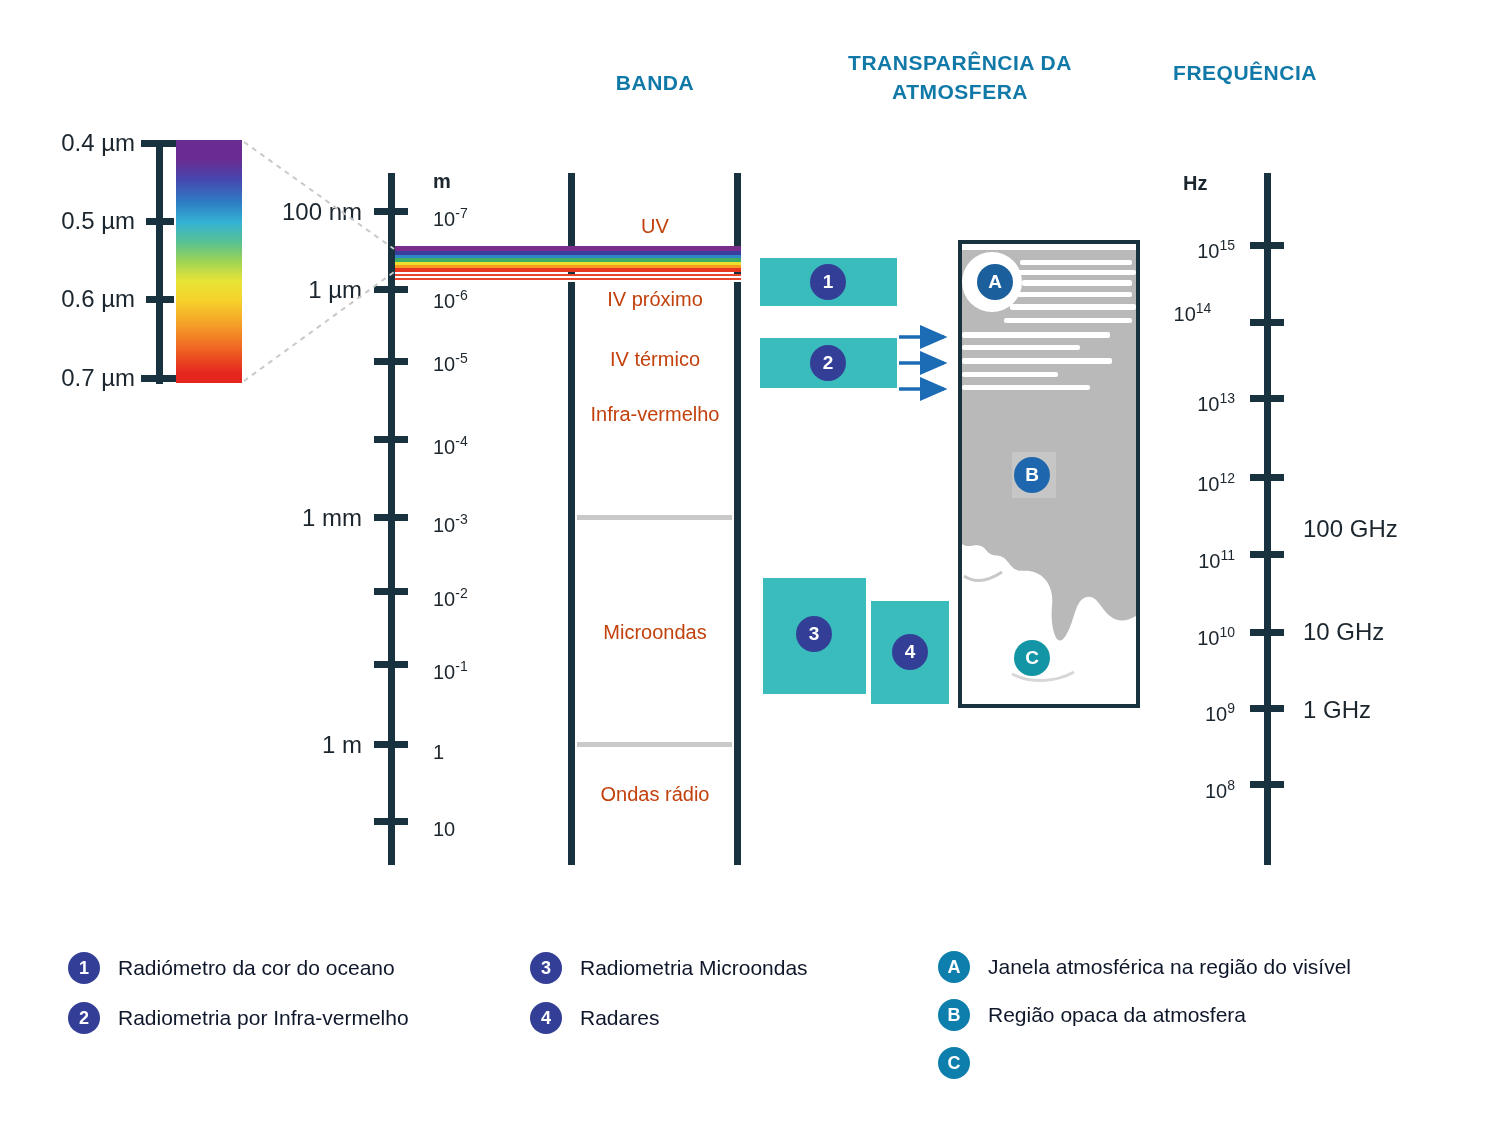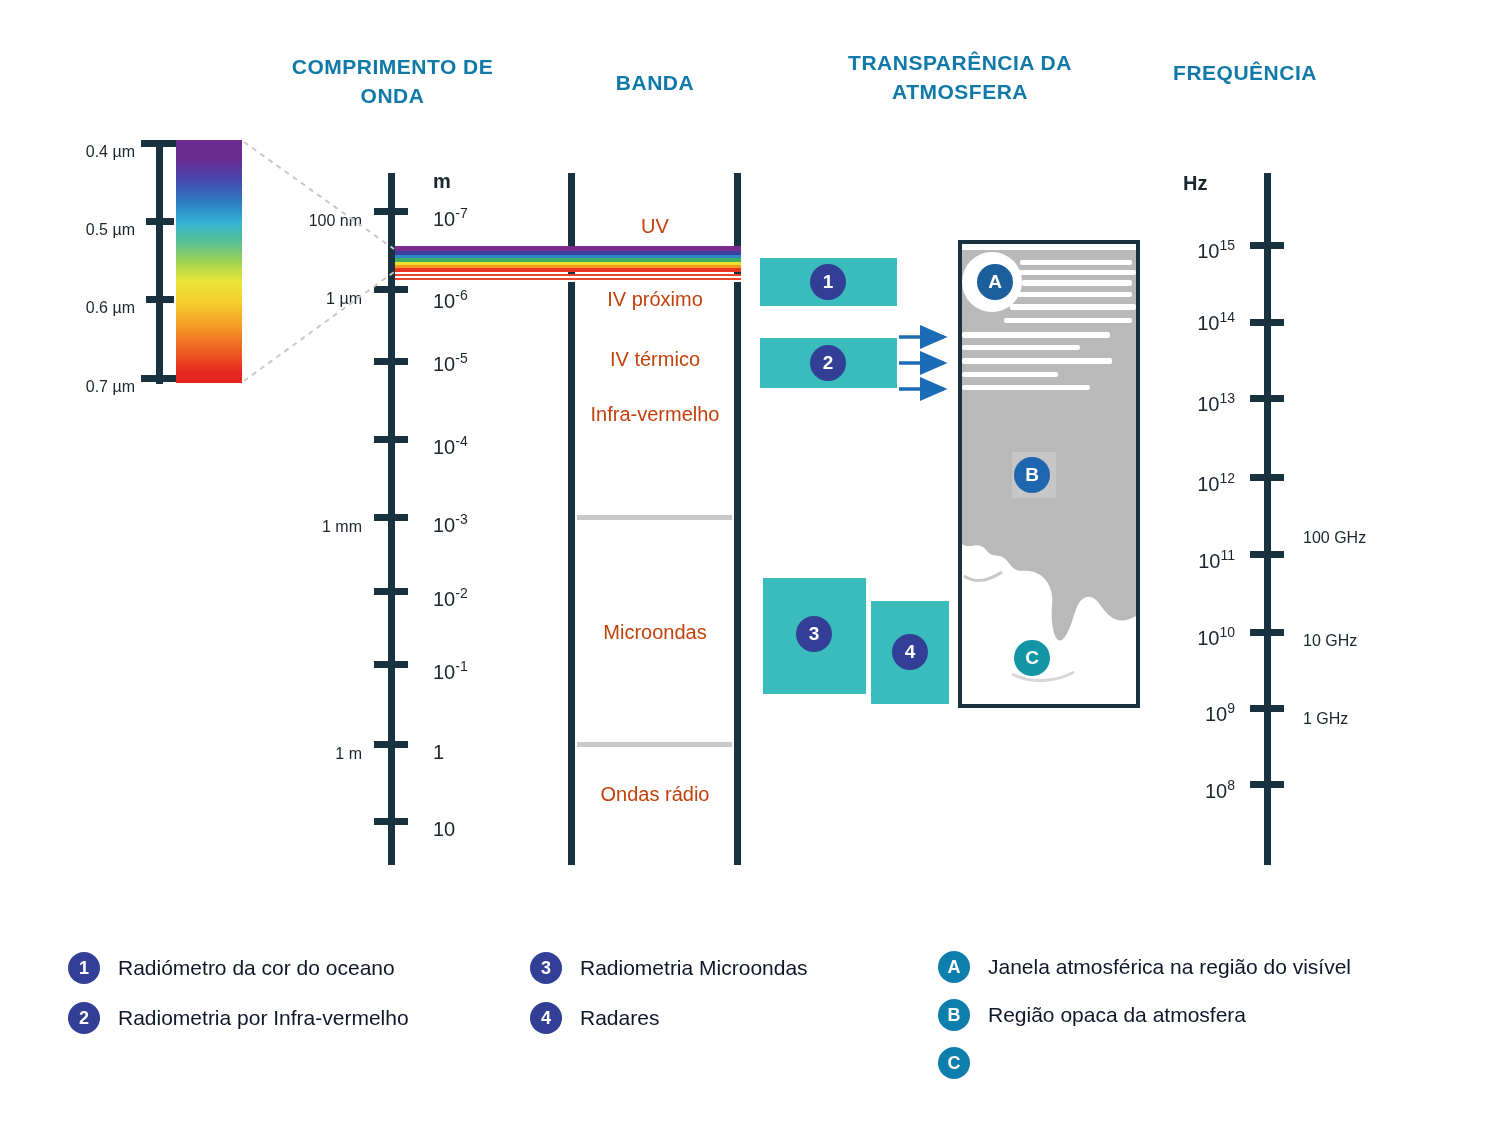--- a/index.html
+++ b/index.html
@@ -2,21 +2,21 @@
 <html><head>
 <meta charset="utf-8">
 <style>
   html,body{margin:0;padding:0;background:#fff;}
   .stage{position:relative;width:1500px;height:1143px;background:#ffffff;
          font-family:"Liberation Sans",sans-serif;overflow:hidden;}
   .hdr{position:absolute;color:#1179a8;font-weight:bold;font-size:21px;
        text-align:center;line-height:1.4;letter-spacing:.5px;}
   .vline{position:absolute;width:7px;background:#18333f;}
   .tick{position:absolute;height:7px;background:#18333f;}
-  .lbl{position:absolute;font-size:16px;color:#1c262e;height:28px;line-height:28px;margin-top:9px;}
+  .lbl{position:absolute;font-size:24px;color:#1c262e;height:28px;line-height:28px;}
   .r{text-align:right;}
   .specbar{position:absolute;
      background:linear-gradient(180deg,#6a2c90 0%,#6a2c90 8%,#4746ae 16%,#2d7fc4 26%,
        #35b3d4 34%,#57c193 42%,#9ed454 50%,#e8e437 58%,#f6d22b 66%,#f59f28 76%,
        #ef6423 86%,#e4261e 96%,#e4261e 100%);}
   .unit{position:absolute;font-size:20px;font-weight:bold;color:#1c262e;}
   .sl{position:absolute;font-size:20px;color:#1c262e;width:90px;height:30px;line-height:30px;}
   .sl sup{font-size:14px;}
   .bandlbl{position:absolute;color:#c2410c;font-size:20px;text-align:center;height:30px;line-height:30px;}
   .sep{position:absolute;background:#c9c9c9;}
@@ -50,21 +50,20 @@
         <path d="M0,0 L8,3.5 L0,7 Z" fill="#1b6cb5"></path>
       </marker>
     </defs>
     <line x1="244" y1="142" x2="394" y2="249" stroke="#c9c9c9" stroke-width="2" stroke-dasharray="5 5"></line>
     <line x1="244" y1="381" x2="394" y2="272" stroke="#c9c9c9" stroke-width="2" stroke-dasharray="5 5"></line>
     <line x1="899" y1="337" x2="944" y2="337" stroke="#1b6cb5" stroke-width="3.5" marker-end="url(#arr)"></line>
     <line x1="899" y1="363" x2="944" y2="363" stroke="#1b6cb5" stroke-width="3.5" marker-end="url(#arr)"></line>
     <line x1="899" y1="389" x2="944" y2="389" stroke="#1b6cb5" stroke-width="3.5" marker-end="url(#arr)"></line>
   </svg>
 
-  <div class="hdr" style="left:280px;top:52px;width:225px;">COMPRIMENTO DE ONDA</div>
   <div class="hdr" style="left:575px;top:68px;width:160px;">BANDA</div>
   <div class="hdr" style="left:845px;top:48px;width:230px;">TRANSPARÊNCIA DA ATMOSFERA</div>
   <div class="hdr" style="left:1155px;top:58px;width:180px;">FREQUÊNCIA</div>
 
   <div class="vline" style="left:156px;top:140px;height:244px;"></div>
   <div class="tick" style="left:141px;top:140px;width:38px;"></div>
   <div class="tick" style="left:146px;top:218px;width:28px;"></div>
   <div class="tick" style="left:146px;top:296px;width:28px;"></div>
   <div class="tick" style="left:141px;top:375px;width:38px;"></div>
   <div class="lbl r" style="left:50px;top:129px;width:85px;">0.4 µm</div>
@@ -150,21 +149,21 @@
   <div class="tick" style="left:1250px;top:242px;width:34px;"></div>
   <div class="tick" style="left:1250px;top:319px;width:34px;"></div>
   <div class="tick" style="left:1250px;top:395px;width:34px;"></div>
   <div class="tick" style="left:1250px;top:474px;width:34px;"></div>
   <div class="tick" style="left:1250px;top:551px;width:34px;"></div>
   <div class="tick" style="left:1250px;top:629px;width:34px;"></div>
   <div class="tick" style="left:1250px;top:705px;width:34px;"></div>
   <div class="tick" style="left:1250px;top:781px;width:34px;"></div>
   <div class="unit" style="left:1183px;top:172px;">Hz</div>
   <div class="sl r" style="left:1150px;top:230px;width:85px;text-align:right;"><span>10</span><sup>15</sup></div>
-  <div class="sl r" style="left:1150px;top:302px;width:85px;text-align:right;"><span>10</span><sup>14</sup></div>
+  <div class="sl r" style="left:1150px;top:293px;width:85px;text-align:center;"><span>10</span><sup>14</sup></div>
   <div class="sl r" style="left:1150px;top:383px;width:85px;text-align:right;"><span>10</span><sup>13</sup></div>
   <div class="sl r" style="left:1150px;top:463px;width:85px;text-align:right;"><span>10</span><sup>12</sup></div>
   <div class="sl r" style="left:1150px;top:540px;width:85px;text-align:right;"><span>10</span><sup>11</sup></div>
   <div class="sl r" style="left:1150px;top:617px;width:85px;text-align:right;"><span>10</span><sup>10</sup></div>
   <div class="sl r" style="left:1150px;top:693px;width:85px;text-align:right;"><span>10</span><sup>9</sup></div>
   <div class="sl r" style="left:1150px;top:770px;width:85px;text-align:right;"><span>10</span><sup>8</sup></div>
   <div class="lbl" style="left:1303px;top:515px;width:120px;">100 GHz</div>
   <div class="lbl" style="left:1303px;top:618px;width:120px;">10 GHz</div>
   <div class="lbl" style="left:1303px;top:696px;width:120px;">1 GHz</div>
 

